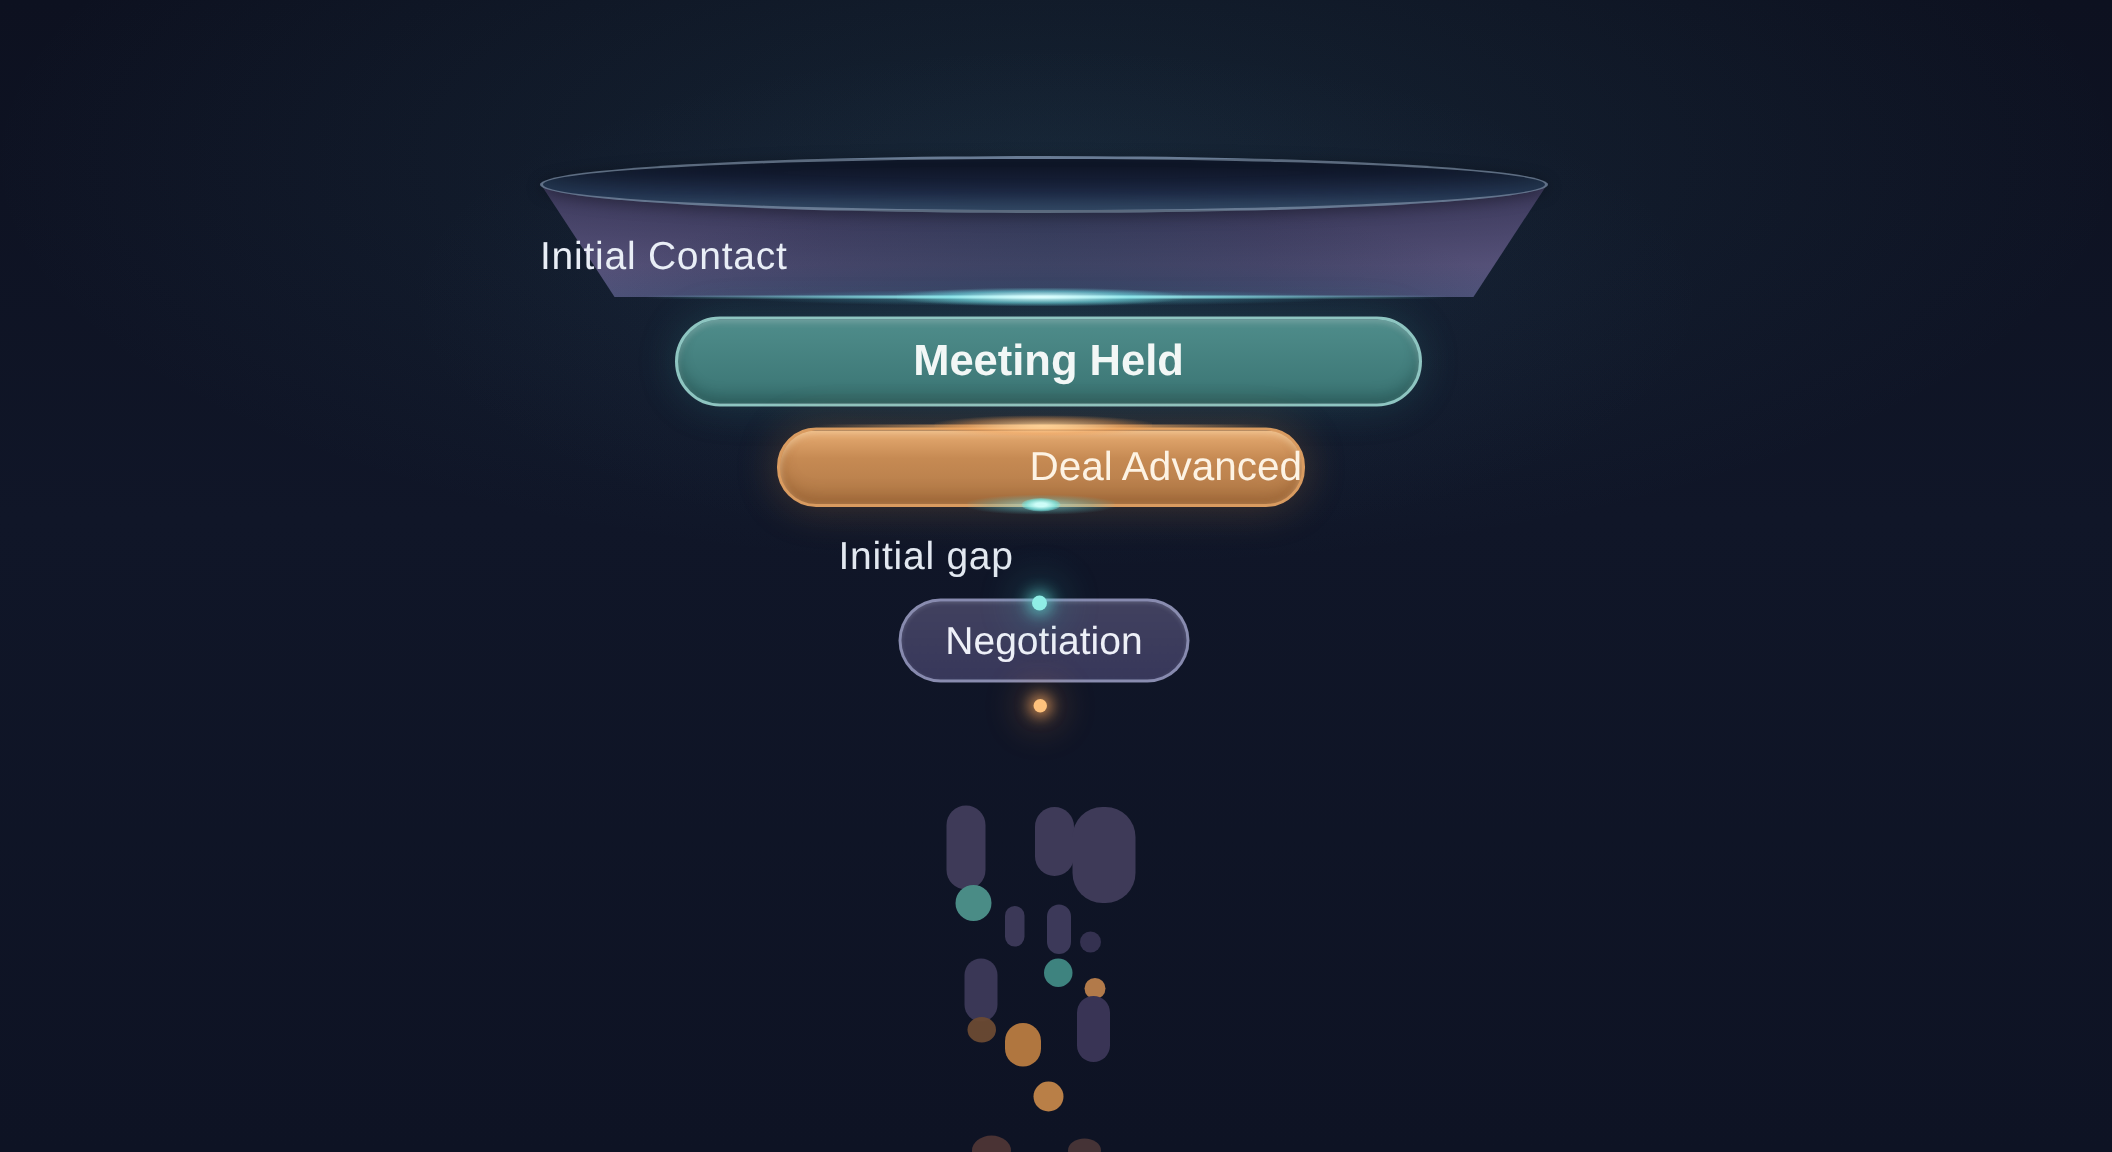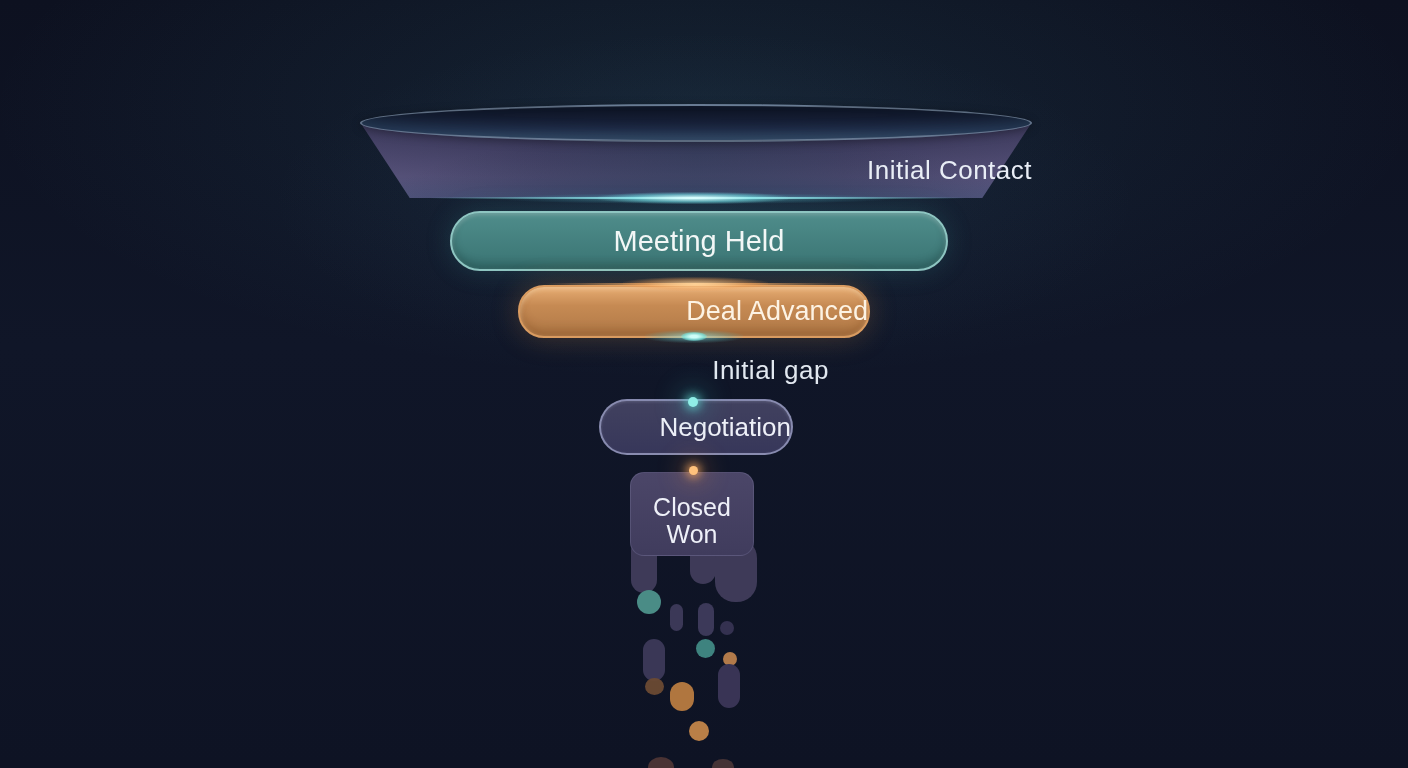--- a/index.html
+++ b/index.html
@@ -9,21 +9,21 @@
     background:#0e1322;position:relative;
   }
   .canvas{
     position:absolute;inset:0;width:1408px;height:768px;overflow:hidden;
     background:
       radial-gradient(ellipse 620px 240px at 50% 26%, rgba(80,120,160,0.10), transparent 70%),
       radial-gradient(ellipse 1100px 420px at 50% 14%, rgba(68,148,162,0.13), transparent 65%),
       linear-gradient(180deg,#0d1120 0%, #101628 45%, #0e1324 100%);
   }
   .abs{position:absolute;}
-  .label{color:#e9eef6;text-align:right;letter-spacing:0.5px;}
+  .label{color:#e9eef6;text-align:left;letter-spacing:0.5px;}
 
   
   .bowl-body{
     left:360px;top:122px;width:672px;height:76px;z-index:2;
     clip-path:polygon(0% 0%, 100% 0%, 92.6% 100%, 7.4% 100%);
     background:
       linear-gradient(180deg, rgba(8,12,26,0.28) 0%, rgba(255,255,255,0.05) 72%, rgba(110,190,210,0.10) 100%),
       radial-gradient(ellipse 430px 95px at 50% 105%, rgba(46,52,86,0.85) 0%, rgba(46,52,86,0) 72%),
       linear-gradient(90deg,#4e4973 0%, #413f66 28%, #393f62 50%, #413f66 72%, #4e4973 100%);
   }
@@ -45,35 +45,35 @@
   .flare-core{left:598px;top:192px;width:190px;height:12px;z-index:6;
     background:radial-gradient(ellipse, rgba(225,255,255,0.95), rgba(120,230,235,0.5) 45%, transparent 75%);}
 
   
   .pill{display:flex;align-items:center;justify-content:center;box-sizing:border-box;z-index:4;}
   .pill-meeting{
     left:450px;top:211px;width:498px;height:60px;border-radius:30px;
     background:linear-gradient(180deg,#4f8d8b 0%, #3a7473 100%);
     border:2px solid #8ec5c1;
     box-shadow:0 0 26px rgba(60,150,150,0.22), inset 0 2px 4px rgba(255,255,255,0.22), inset 0 -5px 9px rgba(8,32,32,0.28);
-    font-size:29px;color:#f2f7f6;
+    font-size:29px;color:#f2f7f6;font-weight:bold;
   }
   .pill-deal{
     left:518px;top:285px;width:352px;height:53px;border-radius:26px;
     background:linear-gradient(180deg,#e7ac72 0%, #c68a53 38%, #b07947 100%);
     border:2px solid #d99b60;
     box-shadow:0 0 28px rgba(220,140,60,0.25), inset 0 2px 5px rgba(255,228,185,0.5), inset 0 -6px 10px rgba(110,55,18,0.3);
     font-size:27px;color:#fdf3e4;justify-content:flex-end;
   }
   .pill-negotiation{
     left:599px;top:399px;width:194px;height:56px;border-radius:28px;
     background:linear-gradient(180deg,#41415f 0%, #37375a 100%);
     border:2px solid rgba(158,161,198,0.78);
     box-shadow:inset 0 1px 3px rgba(210,215,240,0.18);
-    font-size:26px;color:#eef0f8;justify-content:flex-end;
+    font-size:26px;color:#eef0f8;
   }
 
   
   .flare-orange-line{left:545px;top:283px;width:300px;height:3px;z-index:6;
     background:linear-gradient(90deg, transparent, rgba(240,170,100,0.7) 30%, rgba(255,215,160,0.95) 50%, rgba(240,170,100,0.7) 70%, transparent);}
   .flare-orange-core{left:623px;top:277px;width:145px;height:14px;z-index:6;
     background:radial-gradient(ellipse, rgba(255,210,150,0.85), rgba(245,160,85,0.4) 50%, transparent 75%);}
   
   .flare-cyan2{left:645px;top:330px;width:98px;height:13px;z-index:6;
     background:radial-gradient(ellipse, rgba(150,240,240,0.6), rgba(90,200,205,0.25) 50%, transparent 75%);}
@@ -130,23 +130,20 @@
   <div class="abs flare-cyan2-core"></div>
 
   <div class="abs label gap-label">Initial gap</div>
 
   <div class="abs dot-teal"></div>
   <div class="abs pill pill-negotiation">
     <span class="txt">Negotiation</span>
   </div>
 
   <div class="abs dot-orange"></div>
-  <div class="abs closed-won">
-    <span class="txt">Closed Won</span>
-  </div>
 
   <div class="abs">
       <div class="particle" style="left: 631px; top: 537px; width: 26px; height: 56px; border-radius: 13px; background: rgb(62, 58, 88);"></div>
       <div class="particle" style="left: 690px; top: 538px; width: 26px; height: 46px; border-radius: 13px; background: rgb(62, 58, 88);"></div>
       <div class="particle" style="left: 715px; top: 538px; width: 42px; height: 64px; border-radius: 20px; background: rgb(62, 58, 88);"></div>
       <div class="particle" style="left: 637px; top: 590px; width: 24px; height: 24px; border-radius: 50%; background: rgb(74, 140, 134);"></div>
       <div class="particle" style="left: 669.5px; top: 603.5px; width: 13px; height: 27px; border-radius: 7px; background: rgb(59, 56, 87);"></div>
       <div class="particle" style="left: 698px; top: 602.5px; width: 16px; height: 33px; border-radius: 8px; background: rgb(60, 57, 89);"></div>
       <div class="particle" style="left: 720px; top: 621px; width: 14px; height: 14px; border-radius: 50%; background: rgb(52, 49, 80);"></div>
       <div class="particle" style="left: 695.5px; top: 638.5px; width: 19px; height: 19px; border-radius: 50%; background: rgb(62, 131, 127);"></div>

